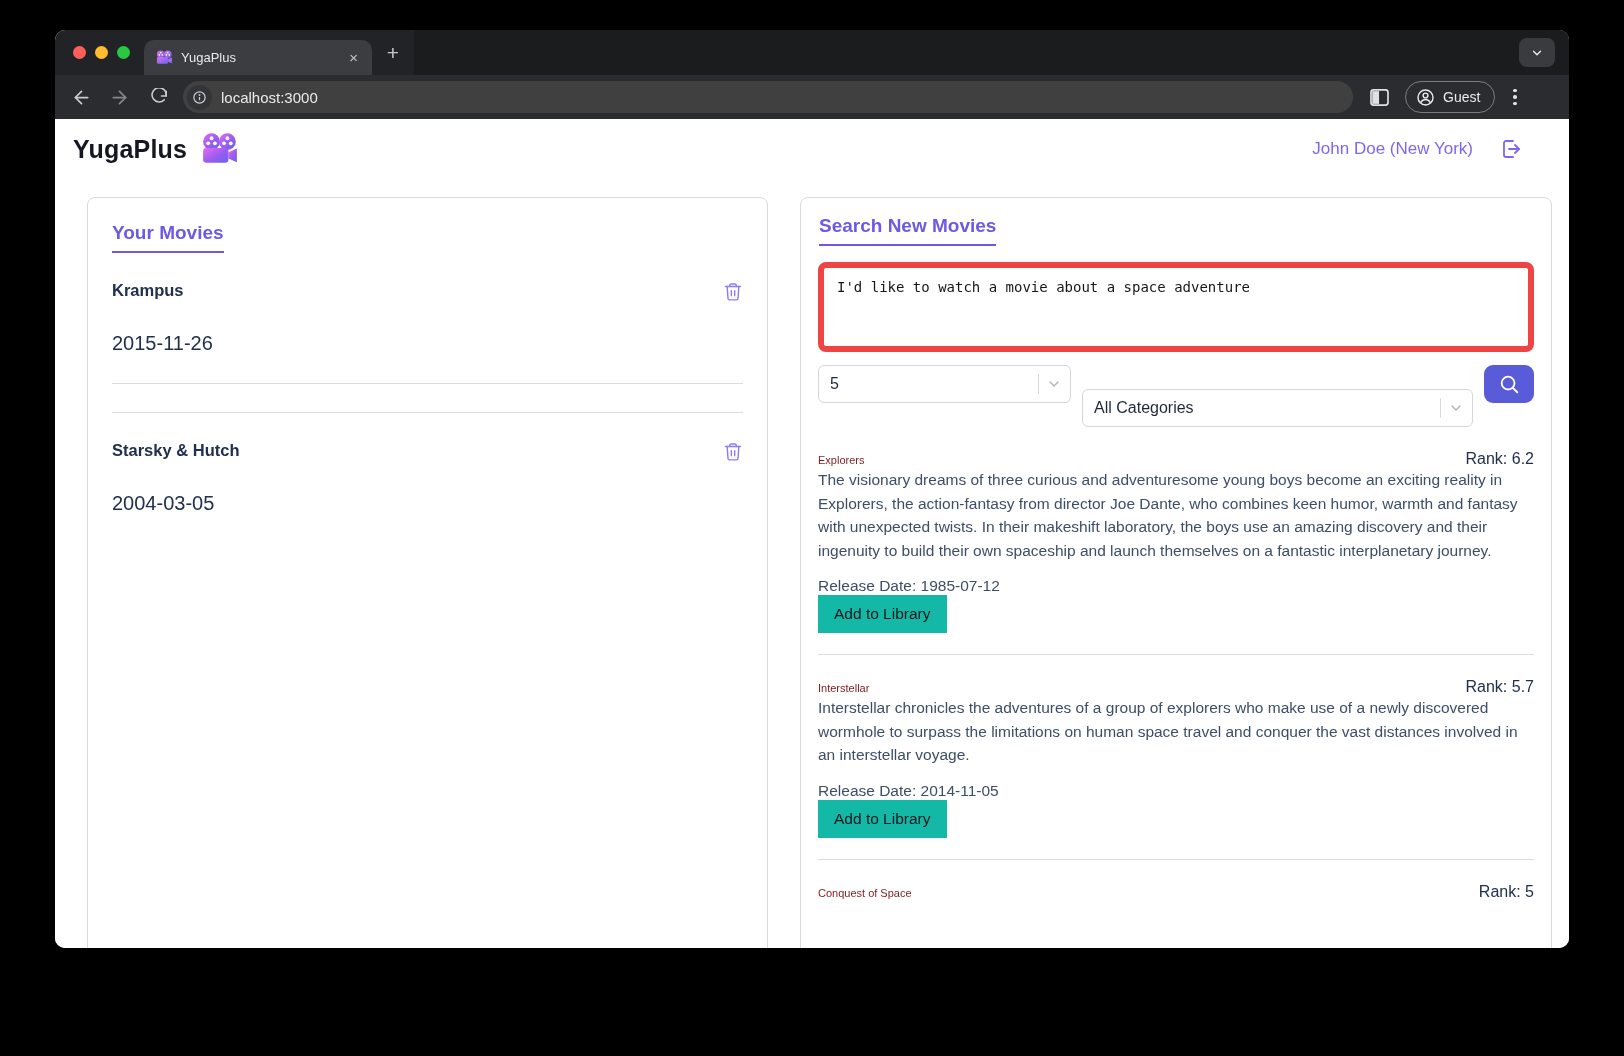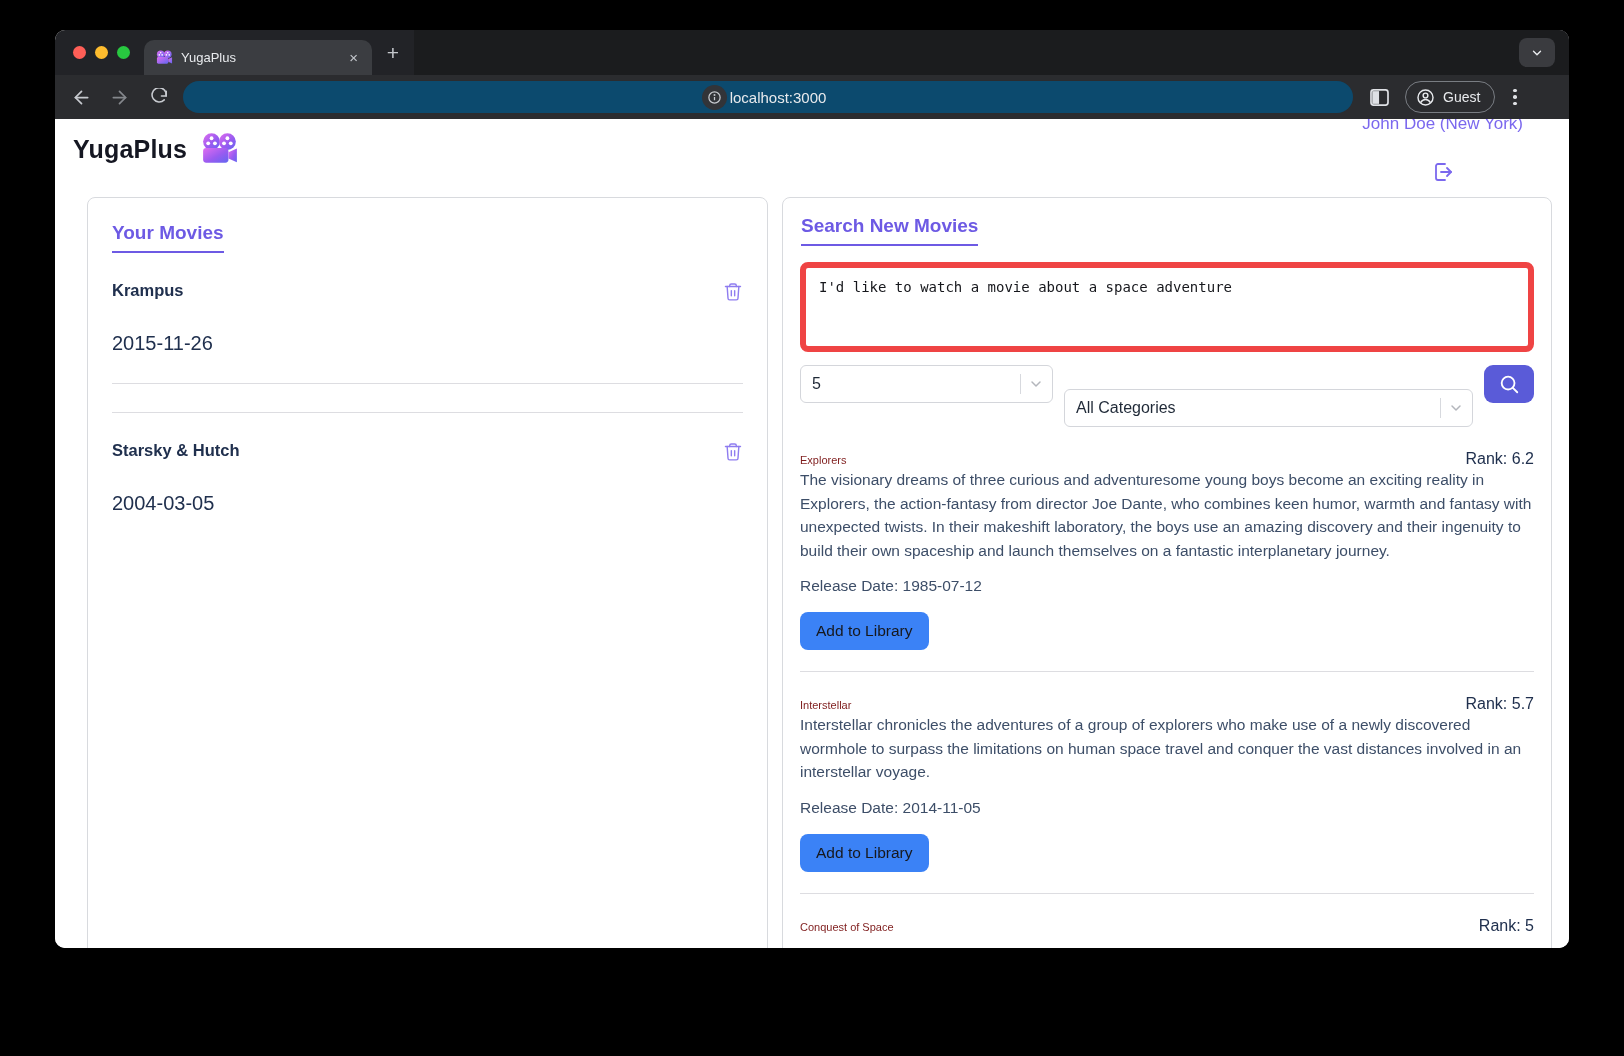--- a/index.html
+++ b/index.html
@@ -23,41 +23,41 @@
   .tab-title{ color:#e8eaed; font-size:13px; flex:1; white-space:nowrap; overflow:hidden; }
   .tab-close{ color:#c3c6cb; font-size:15px; line-height:1; padding:2px 4px; border-radius:4px; }
   .newtab{ width:42px; display:flex; align-items:center; justify-content:center; color:#c3c6cb; font-size:21px; font-weight:300; }
   .strip-rest{ flex:1; background:#1b1c1e; display:flex; align-items:center; justify-content:flex-end; padding-right:14px; }
   .strip-chevron{ width:36px; height:29px; background:#3a3b3f; border-radius:8px; display:flex; align-items:center; justify-content:center; }
 
   
   .toolbar{ height:44px; background:#2b2c2f; display:flex; align-items:center; padding:0 14px; gap:14px; flex-shrink:0; }
   .nav-btn{ width:24px; height:24px; display:flex; align-items:center; justify-content:center; }
   .urlbar{
-    flex:1; height:32px; background:#0c4a6e; border-radius:16px;
-    display:flex; align-items:center; padding:0 12px 0 4px; gap:3px; max-width:1170px;justify-content:center;
+    flex:1; height:32px; background:#404040; border-radius:16px;
+    display:flex; align-items:center; padding:0 12px 0 4px; gap:9px; max-width:1170px;
   }
   .info-disc{ width:25px; height:25px; border-radius:50%; background:#323438; display:flex; align-items:center; justify-content:center; }
   .url-text{ color:#e8eaed; font-size:15px; }
   .guest-pill{
     height:32px; border:1px solid #797d83; border-radius:16px; display:flex; align-items:center;
     gap:8px; padding:0 14px 0 10px; color:#e8eaed; font-size:14px;
   }
   .kebab{ display:flex; flex-direction:column; gap:3px; padding:0 4px; }
   .kebab i{ width:3.5px; height:3.5px; border-radius:50%; background:#dfe1e5; }
 
   
   .app{ flex:1; background:#fff; display:flex; flex-direction:column; overflow:hidden; }
   .app-header{ height:60px; flex-shrink:0; display:flex; align-items:center; justify-content:space-between; padding:0 46px 0 18px; }
   .brand-wrap{ display:flex; align-items:center; gap:14px; }
   .brand{ font-size:25px; font-weight:700; color:#151722; letter-spacing:.2px; }
-  .user-wrap{ display:flex; align-items:center; gap:26px;flex-direction:column; }
+  .user-wrap{ display:flex; align-items:center; gap:26px; }
   .user-link{ color:#7b68ee; font-size:17px; text-decoration:none; }
 
-  .main{ flex:1; display:flex; gap:14px; padding:18px 17px 0 32px; overflow:hidden; }
+  .main{ flex:1; display:flex; gap:32px; padding:18px 17px 0 32px; overflow:hidden; }
   .card{ border:1px solid #d8dade; border-radius:8px; background:#fff; min-height:870px; }
   .card.left{ width:681px; padding:24px; flex-shrink:0; }
   .card.right{ flex:1; padding:17px; }
 
   .section-title{
     display:inline-block; color:#6d5ae4; font-size:19px; font-weight:700;
     padding-bottom:7px; border-bottom:2px solid #6d5ae4; cursor:pointer;
   }
   .card.left .section-title{ margin-bottom:22px; }
   .card.right .section-title{ margin-bottom:16px; margin-left:1px; }
@@ -89,21 +89,21 @@
     display:flex; align-items:center; justify-content:center; cursor:pointer; flex-shrink:0;
   }
 
   
   .result-head{ display:flex; align-items:baseline; justify-content:space-between; margin-top:23px; }
   .result-title{ font-size:11px; font-weight:400; color:#7f1d1d; }
   .result-rank{ font-size:16px; color:#20304e; }
   .result-desc{ font-size:15.5px; line-height:1.52; color:#3d4e68; }
   .result-release{ margin-top:15px; font-size:15.5px; color:#3d4e68; }
   .add-btn{
-    margin-top:17px; background:#3b82f6; border:none; border-radius:8px;
+    background:#14b8a6; border:none; border-radius:0;
     padding:10px 16px; font-size:15.5px; color:#17181c; cursor:pointer; font-family:inherit;
   }
   .result-divider{ border:none; border-top:1px solid #dddde1; margin:21px 0 0 0; }
 </style>
 </head>
 <body>
 
 <div class="window">
 
   <div class="tabstrip">

